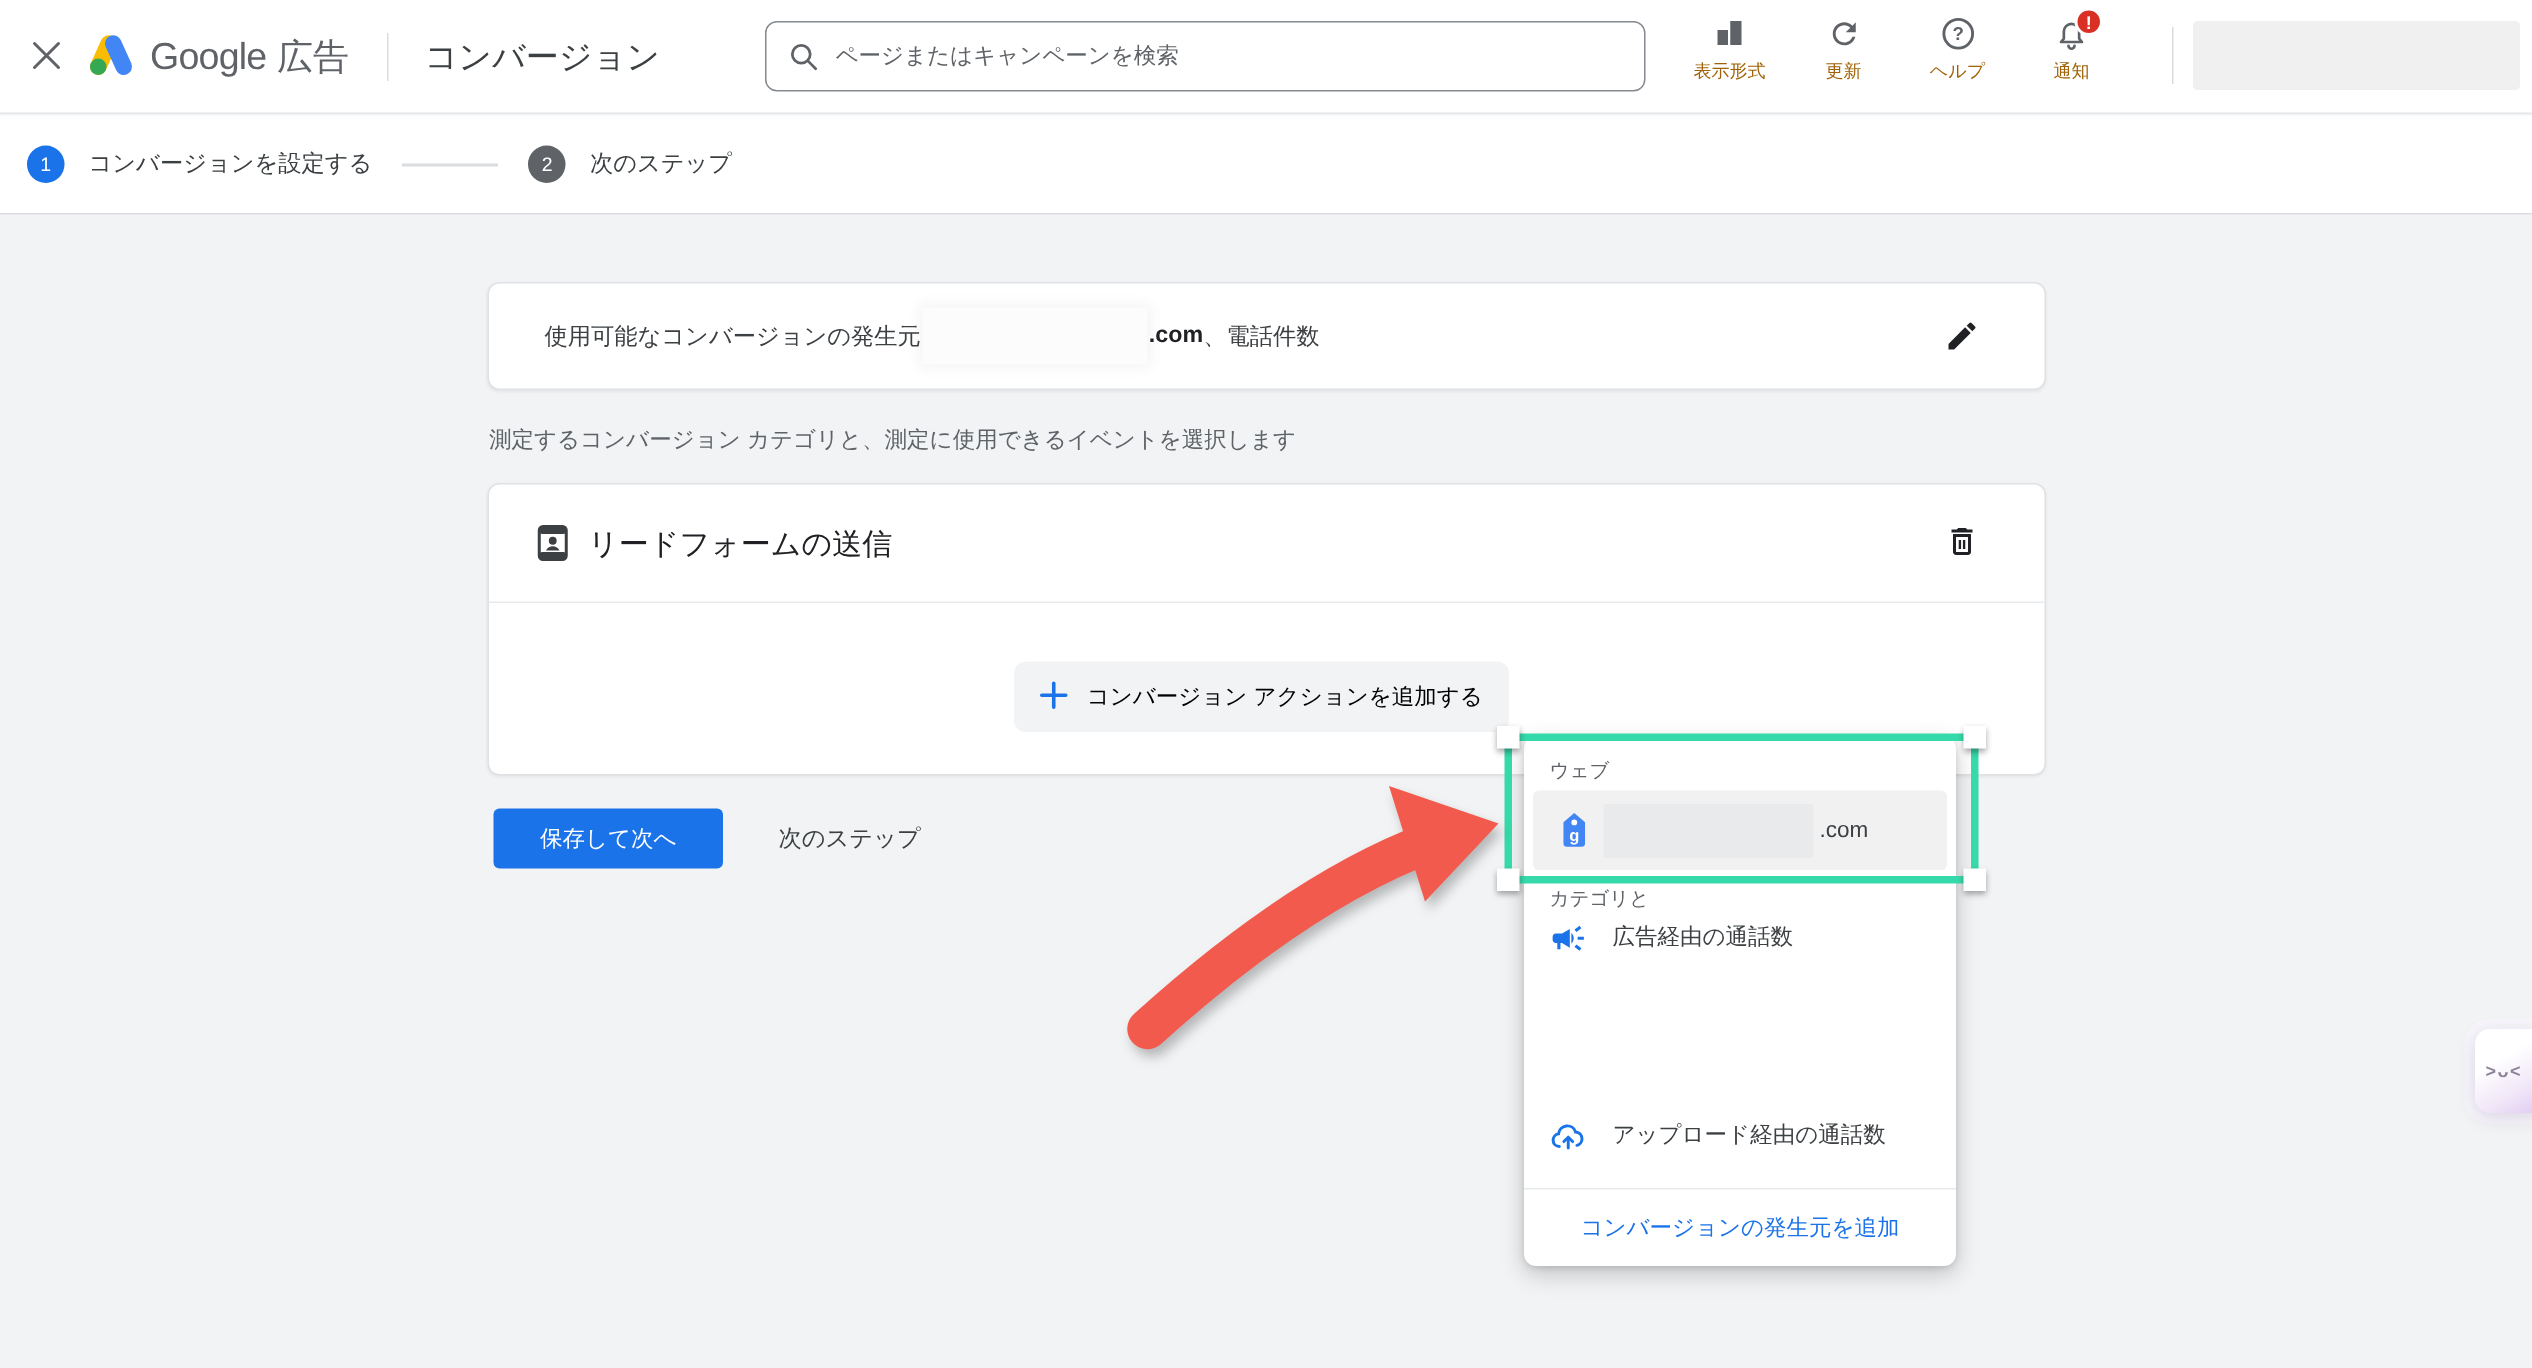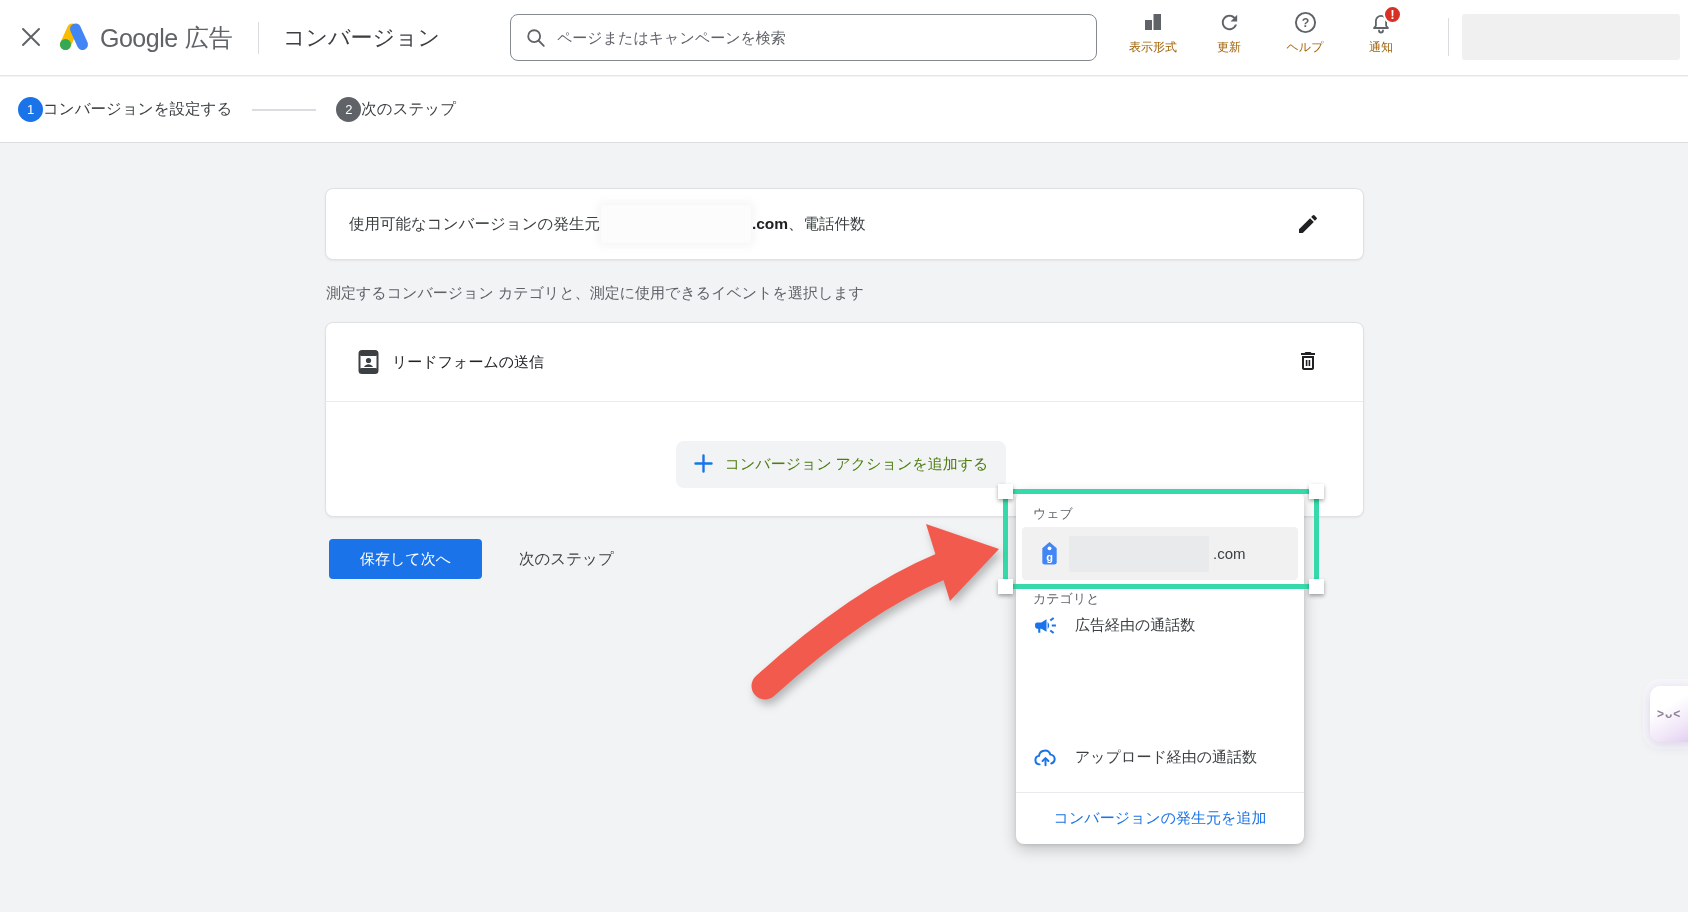--- a/index.html
+++ b/index.html
@@ -27,39 +27,39 @@
   .hdr-action { width:62px; height:58px; display:flex; flex-direction:column; align-items:center; justify-content:flex-start; background:none; border:none; cursor:pointer; position:relative; }
   .hdr-action .ic { height:26px; display:flex; align-items:center; justify-content:center; }
   .hdr-action .lbl { font-size:12px; color:#a16207; margin-top:4px; white-space:nowrap; }
   .notif-badge { position:absolute; left:33px; top:-4px; min-width:19px; height:19px; border-radius:50%; background:#d93025; color:#fff; font-size:12px; font-weight:700; display:flex; align-items:center; justify-content:center; border:2px solid #fff; }
   .account-redacted { position:absolute; left:1462px; top:14px; width:218px; height:46px; background:#f0f0f1; border-radius:3px; }
   
   .stepper { position:absolute; left:0; top:77px; width:1688px; height:66px; background:#fff; border-bottom:1px solid #dadce0; display:flex; align-items:center; padding-left:18px; z-index:4; }
   .step-circle { width:25px; height:25px; border-radius:50%; color:#fff; font-size:13px; display:flex; align-items:center; justify-content:center; flex:none; }
   .step-circle.active { background:#1a73e8; }
   .step-circle.inactive { background:#5f6368; }
-  .step-label { font-size:15.5px; color:#3c4043; white-space:nowrap; }
+  .step-label { font-size:15.5px; color:#3c4043; margin-left:16px; white-space:nowrap; }
   .step-connector { width:64px; height:2px; background:#dadce0; margin:0 20px; flex:none; }
   
   .card { position:absolute; background:#fff; border:1px solid #dfe1e5; border-radius:8px; box-shadow:0 1px 2px rgba(60,64,67,.08); }
-  .source-card { left:325px; top:188px; width:1039px; height:72px; display:flex; align-items:center; padding-left:23px; font-size:15.5px; }
+  .source-card { left:325px; top:188px; width:1039px; height:72px; display:flex; align-items:center; padding-left:37px; font-size:15.5px; }
   .redact-domain { display:inline-block; width:150px; height:38px; margin:0 1px; background:#fcfcfc; box-shadow:0 0 8px 3px rgba(120,120,130,.07); border-radius:2px; }
   .dot-com { font-weight:700; color:#202124; }
   .edit-btn { position:absolute; right:42px; top:23px; width:26px; height:26px; background:none; border:none; cursor:pointer; }
   .instruction { position:absolute; left:326px; top:284px; font-size:15px; color:#5f6368; }
   .conv-card { left:325px; top:322px; width:1039px; height:195px; }
   .lead-row { position:absolute; left:0; top:0; width:100%; height:78px; display:flex; align-items:center; padding-left:30px; }
   .lead-icon { width:26px; flex:none; margin-right:10px; display:flex; align-items:center; }
-  .lead-title { font-size:15px; font-weight:500; color:#202124; }
+  .lead-title { font-size:20px; font-weight:500; color:#202124; }
   .lead-desc { font-size:15px; color:#5f6368; margin-top:5px; }
   .trash-btn { position:absolute; right:42px; top:26px; width:26px; height:26px; background:none; border:none; cursor:pointer; }
   .conv-divider { position:absolute; left:0; top:78px; width:100%; height:1px; background:#e8eaed; }
   .add-action-btn { position:absolute; left:350px; top:118px; width:330px; height:47px; background:#f1f3f4; border:none; border-radius:8px; display:flex; align-items:center; justify-content:center; gap:12px; cursor:pointer; }
   .add-action-btn .plus { color:#1a73e8; }
-  .add-action-btn .lbl { font-size:15px; color:#4d7c0f;font-family:Liberation Serif, serif; }
+  .add-action-btn .lbl { font-size:15px; color:#000000; }
   
   .save-btn { position:absolute; left:329px; top:539px; width:153px; height:40px; background:#1a73e8; color:#fff; border:none; border-radius:4px; font-size:15px; font-family:inherit; cursor:pointer; }
   .cancel-btn { position:absolute; left:505px; top:539px; height:40px; padding:0 14px; background:none; border:none; font-size:15.5px; color:#3c4043; font-family:inherit; cursor:pointer; }
   
   .dropdown { position:absolute; left:1016px; top:491px; width:288px; height:353px; background:#fff; border-radius:8px; box-shadow:0 5px 16px rgba(0,0,0,.2), 0 1px 4px rgba(0,0,0,.12); z-index:10; }
   .dd-section-label { position:absolute; left:17px; font-size:13px; color:#5f6368; }
   .dd-web-label { top:14px; }
   .dd-phone-label { top:99px; }
   .dd-selected-row { position:absolute; left:6px; top:36px; width:276px; height:53px; background:#f1f1f1; border-radius:4px; display:flex; align-items:center; padding-left:16px; cursor:pointer; }
   .redact-dd { width:140px; height:36px; background:#e9eaeb; border-radius:2px; margin-left:8px; }

